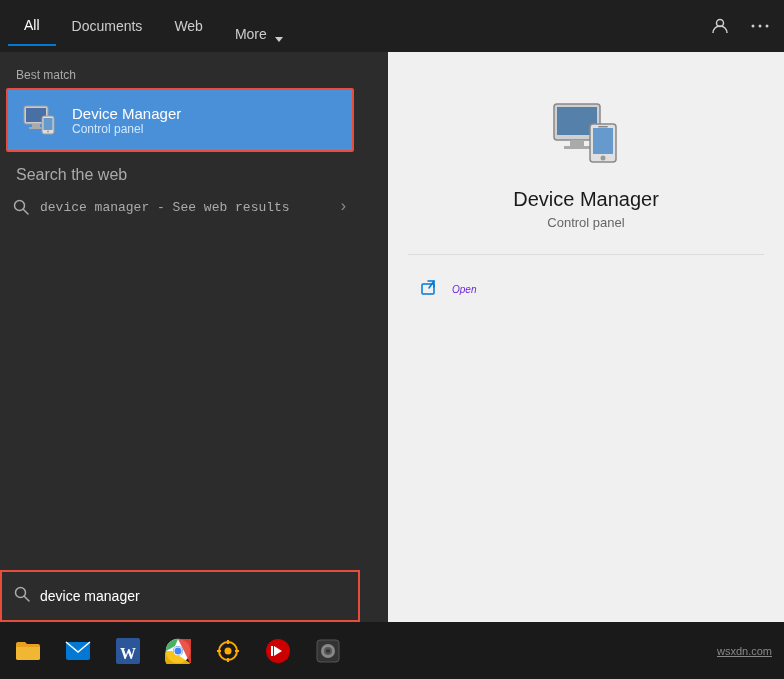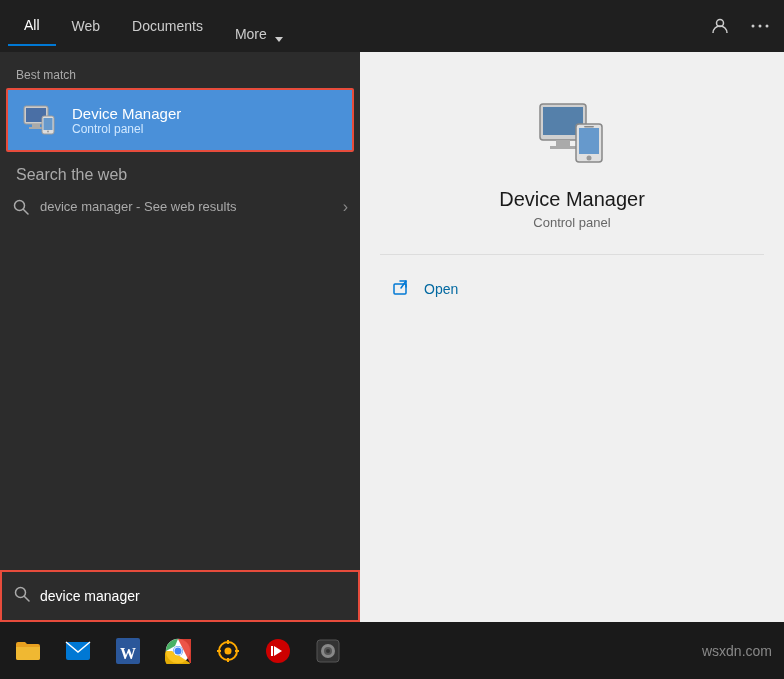--- a/index.html
+++ b/index.html
@@ -75,20 +75,21 @@
       color: #cccccc;
       cursor: pointer;
       border-radius: 2px;
     }
 
     
     .main-content {
       display: flex;
       flex: 1;
       overflow: hidden;
+      gap: 28px;
     }
 
     
     .left-panel {
       width: 360px;
       background: #2c2c2c;
       display: flex;
       flex-direction: column;
       padding: 8px 0;
       flex-shrink: 0;
@@ -141,23 +142,24 @@
 
     
     .search-web-label {
       color: #aaaaaa;
       font-size: 16px;
       padding: 12px 16px 4px 16px;
     }
 
     .search-web-item {
       display: flex;
-      align-items: flex-start;
+      align-items: center;
       padding: 10px 12px;
       cursor: pointer;
+      font-family: Liberation Mono, monospace;
     }
 
     .search-web-icon {
       width: 18px;
       height: 18px;
       margin-right: 10px;
       color: #aaaaaa;
       display: flex;
       align-items: center;
       justify-content: center;
@@ -232,22 +234,23 @@
       height: 20px;
       margin-right: 12px;
       color: #0078d4;
       display: flex;
       align-items: center;
       justify-content: center;
       font-size: 16px;
     }
 
     .action-label {
-      color: #0369a1;
-      font-size: 14px;
+      color: #6d28d9;
+      font-size: 10px;
+      font-style: italic;
     }
 
     
     .taskbar {
       position: absolute;
       bottom: 0;
       left: 0;
       width: 784px;
       height: 57px;
       background: #1a1a1a;
@@ -267,22 +270,23 @@
       border-radius: 2px;
       flex-shrink: 0;
     }
 
     .taskbar-spacer {
       flex: 1;
     }
 
     .taskbar-watermark {
       color: #888888;
-      font-size: 14px;
+      font-size: 11px;
       padding-right: 8px;
+      text-decoration: underline;
     }
 
     
     .search-bar-area {
       position: absolute;
       bottom: 57px;
       left: 0;
       width: 360px;
       height: 52px;
       background: #2c2c2c;
@@ -329,24 +333,24 @@
 </head>
 <body>
 
 <div class="start-menu">
 
   <div class="tab-bar">
     <div class="tab-item active">
       <span>All</span>
     </div>
     <div class="tab-item">
+      <span>Documents</span>
+    </div>
+    <div class="tab-item">
       <span>Web</span>
-    </div>
-    <div class="tab-item">
-      <span>Documents</span>
     </div>
     <div class="tab-item tab-more">
       <span>More</span>
       <span class="chevron-down"></span>
     </div>
     <div class="tab-spacer"></div>
     <div class="tab-icons">
       <div class="tab-icon-btn">
         <svg width="18" height="18" viewBox="0 0 18 18" fill="none" xmlns="http://www.w3.org/2000/svg">
           <circle cx="9" cy="6" r="3.5" stroke="#cccccc" stroke-width="1.5" fill="none"></circle>

